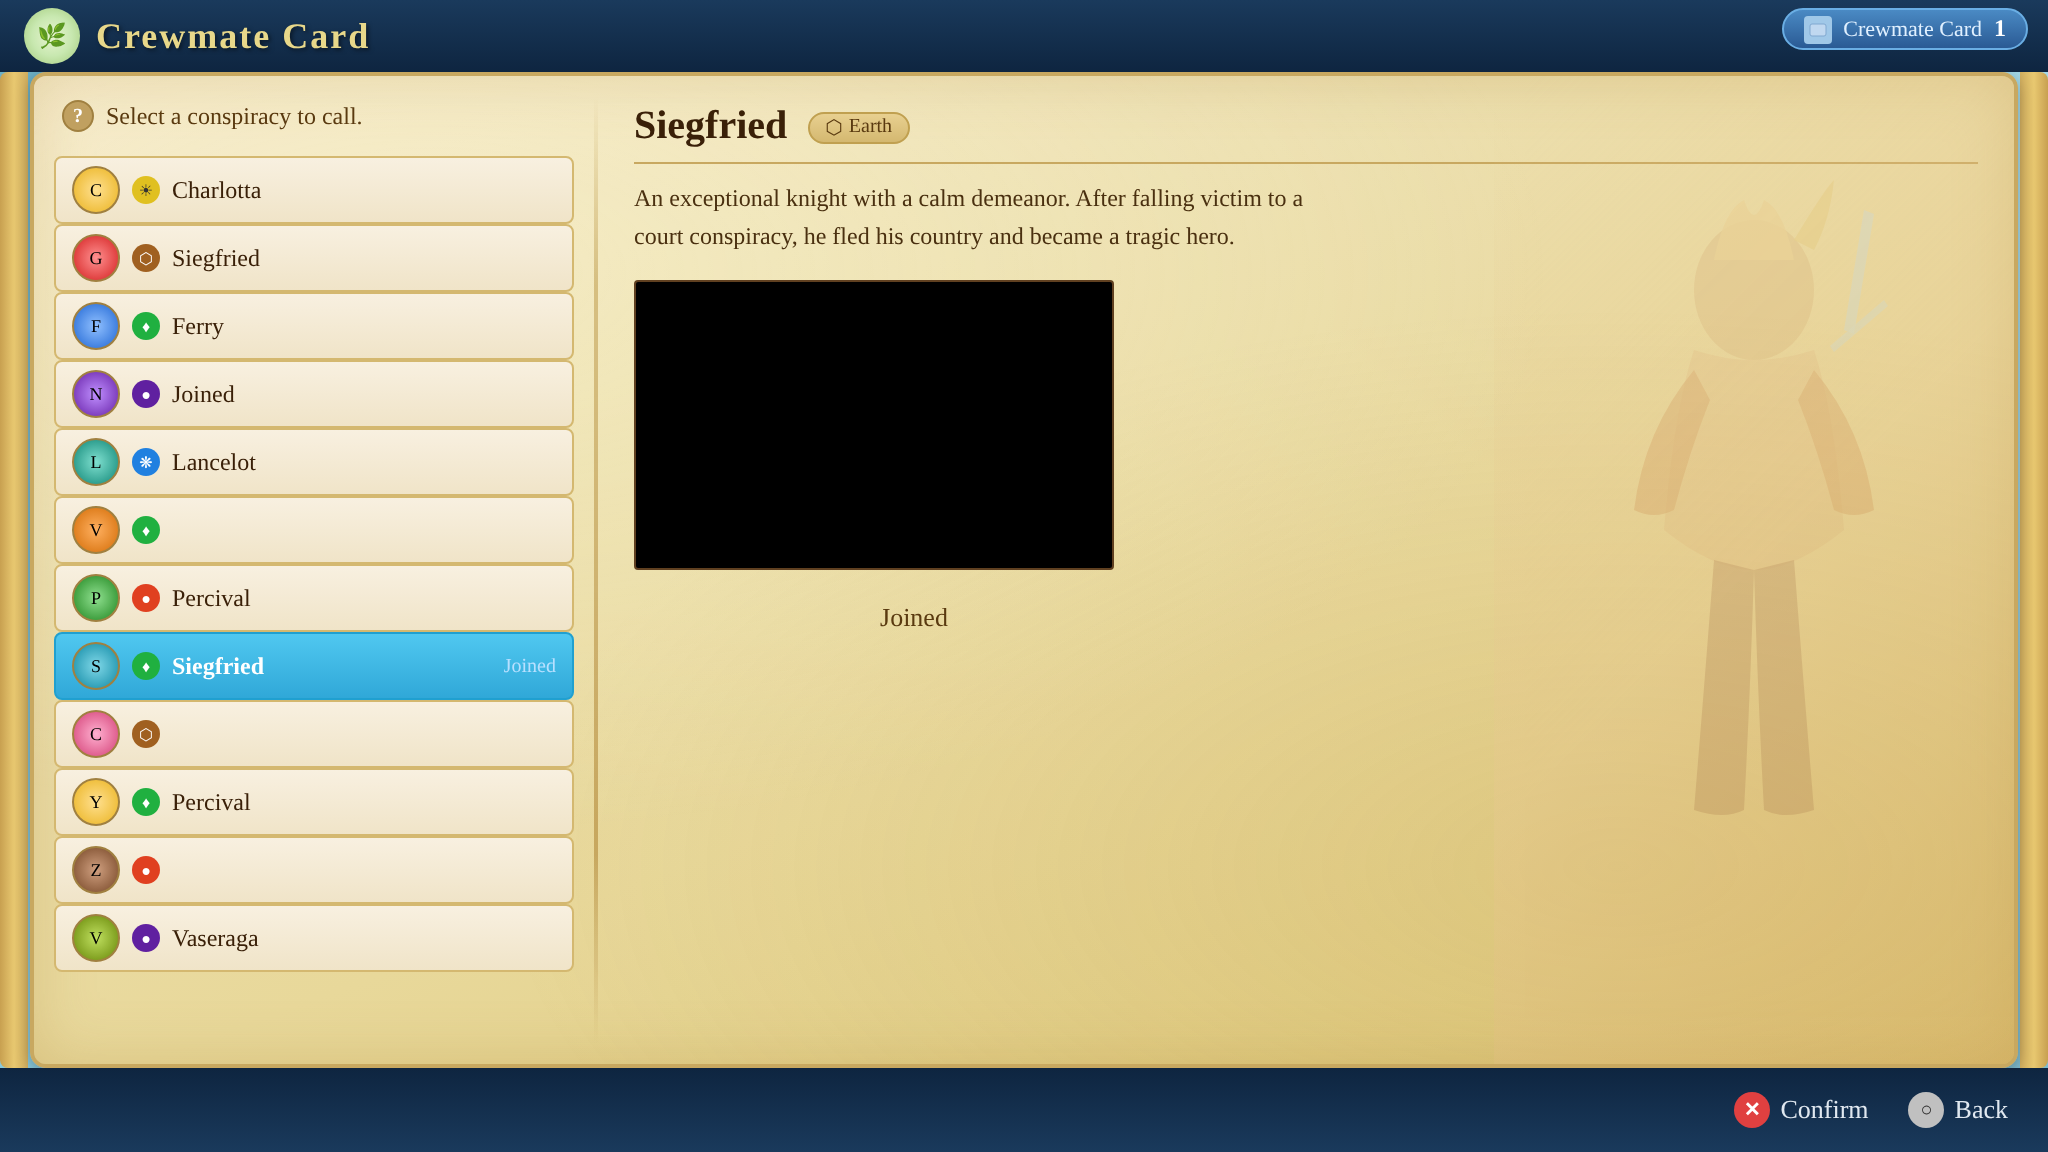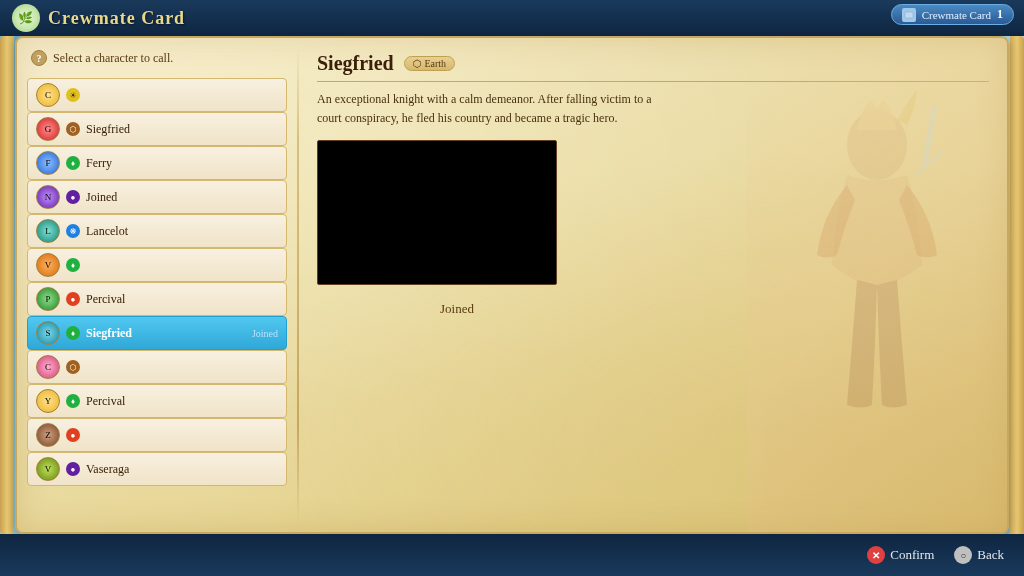--- a/index.html
+++ b/index.html
@@ -420,27 +420,28 @@
     <span class="badge-label">Crewmate Card</span>
     <span class="badge-count">1</span>
   </div>
 </div>
 
 <div class="main-panel">
 
   <div class="char-list-panel">
     <div class="select-label">
       <div class="select-label-icon">?</div>
-      <span class="select-label-text">Select a character to call.</span>
+      <span class="select-label-text">Select a conspiracy to call.</span>
     </div>
 
     <div id="char-list">
         <div class="char-item">
           <div class="char-avatar av-yellow">C</div>
           <div class="char-element-icon el-light">☀</div>
+          <span class="char-name">Charlotta</span>
         </div>
         <div class="char-item">
           <div class="char-avatar av-red">G</div>
           <div class="char-element-icon el-earth">⬡</div>
           <span class="char-name">Siegfried</span>
         </div>
         <div class="char-item">
           <div class="char-avatar av-blue">F</div>
           <div class="char-element-icon el-wind">♦</div>
           <span class="char-name">Ferry</span>

